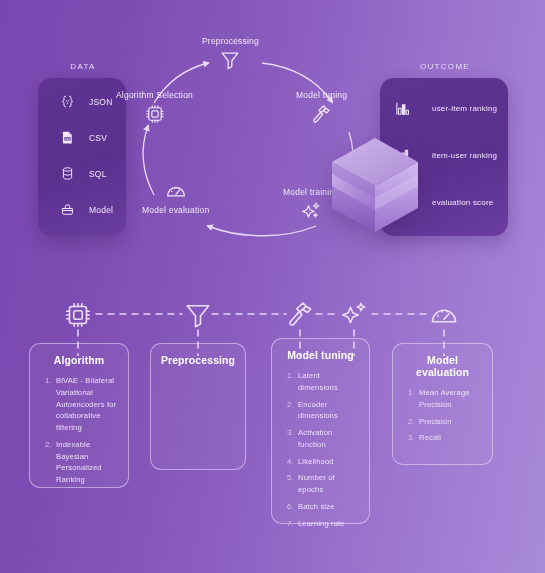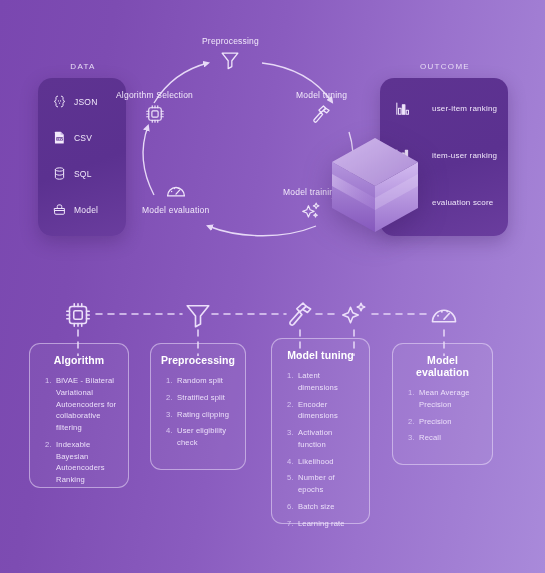--- a/index.html
+++ b/index.html
@@ -20,21 +20,21 @@
 
   
   #data-caption{position:absolute;left:40px;top:62px;width:86px;}
   .panel{
     position:absolute;border-radius:14px;
     background:linear-gradient(160deg,#5e3391 0%, #5b3190 55%, #6a3d9e 100%);
     box-shadow:0 6px 18px rgba(50,20,80,.28);
   }
   #data-panel{left:38px;top:78px;width:88px;height:158px;}
   .panel-row{
-    position:absolute;left:14px;display:flex;align-items:center;gap:7px;
+    position:absolute;left:22px;display:flex;align-items:center;gap:14px;
   }
   .panel-row .lbl{font-size:8.5px;color:#f1e8fb;letter-spacing:.2px;}
   .ico{width:15px;height:15px;flex:0 0 15px;display:block;}
   .ico svg{width:15px;height:15px;display:block;}
 
   
   #outcome-caption{position:absolute;left:382px;top:62px;width:126px;text-align:center;}
   #outcome-panel{left:380px;top:78px;width:128px;height:158px;}
   #outcome-panel .panel-row{left:14px;gap:21px;}
   #outcome-panel .lbl{font-size:8px;}
@@ -338,32 +338,26 @@
       <circle cx="7.2" cy="12.6" r=".75" fill="#ecdffa" stroke="none"></circle>
       <circle cx="10.3" cy="9.4" r=".75" fill="#ecdffa" stroke="none"></circle>
       <circle cx="14.6" cy="9.2" r=".75" fill="#ecdffa" stroke="none"></circle>
     </svg>
   </div>
 
   <div class="card" id="card-0">
     <h3>Algorithm</h3>
     <ol>
       <li>BiVAE - Bilateral Variational Autoencoders for collaborative filtering</li>
-      <li>Indexable Bayesian Autoencoders Ranking</li>
+      <li>Indexable Bayesian Personalized Ranking</li>
     </ol>
   </div>
 
   <div class="card" id="card-1">
     <h3>Preprocessing</h3>
-    <ol>
-      <li>Random split</li>
-      <li>Stratified split</li>
-      <li>Rating clipping</li>
-      <li>User eligibility check</li>
-    </ol>
   </div>
 
   <div class="card" id="card-2">
     <h3>Model tuning</h3>
     <ol>
       <li>Latent dimensions</li>
       <li>Encoder dimensions</li>
       <li>Activation function</li>
       <li>Likelihood</li>
       <li>Number of epochs</li>

